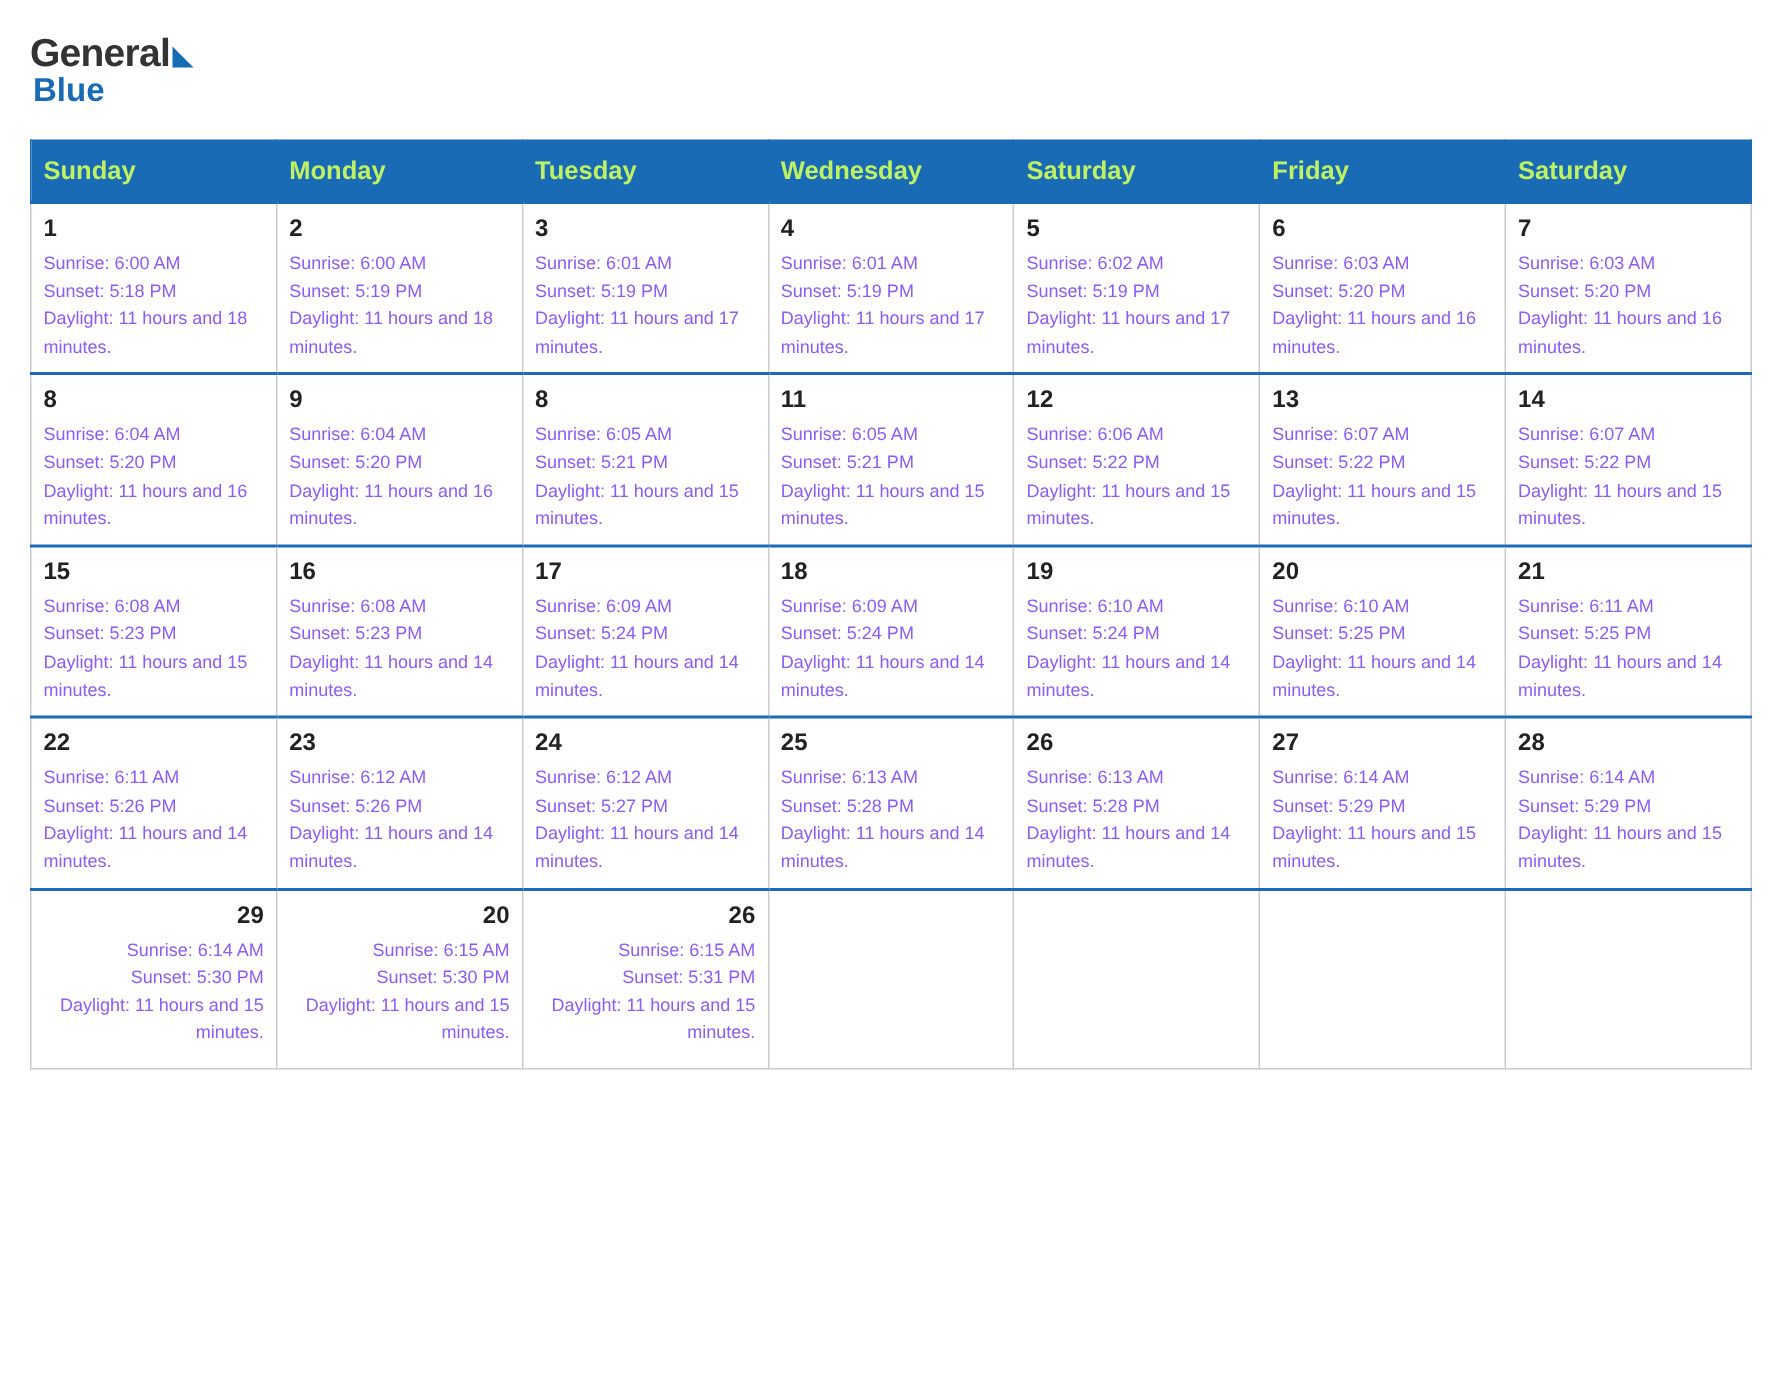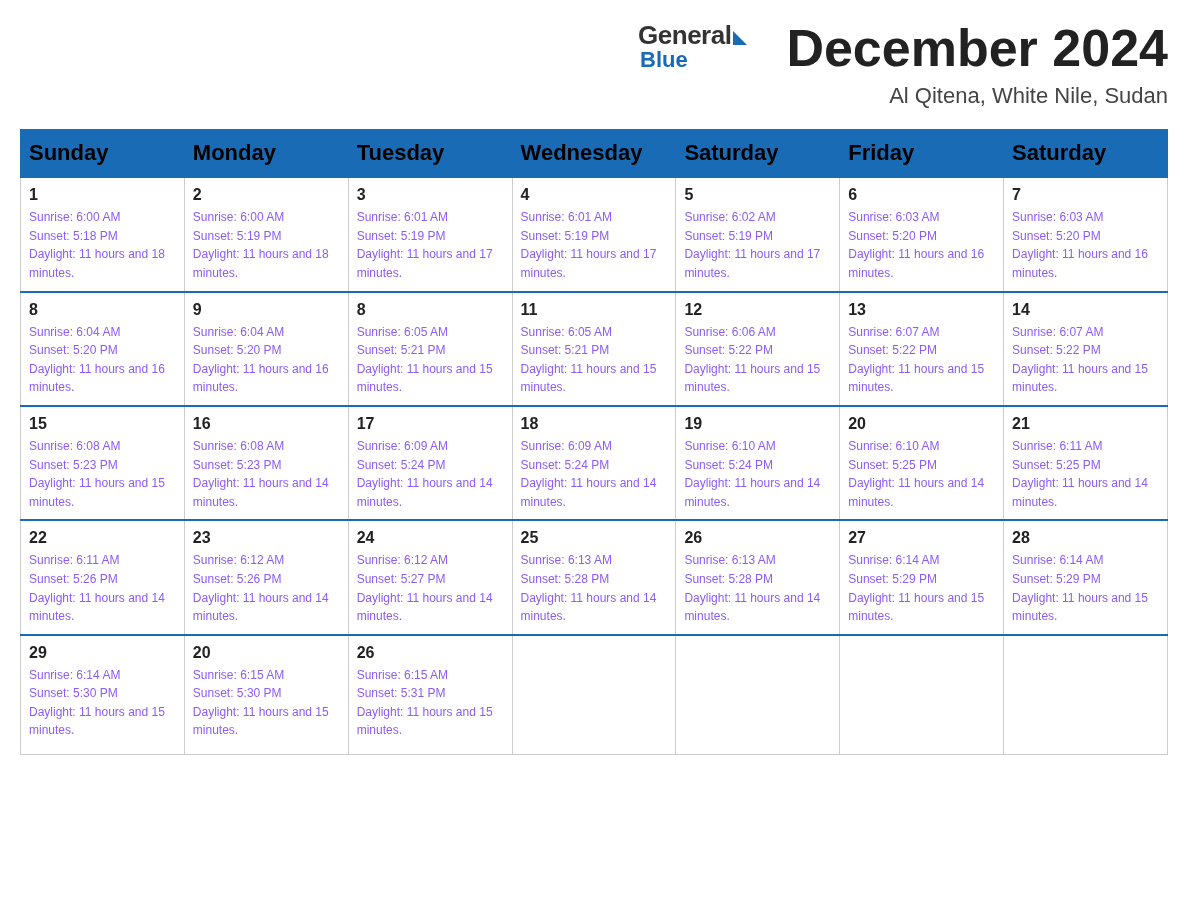--- a/index.html
+++ b/index.html
@@ -5,21 +5,21 @@
     * { box-sizing: border-box; margin: 0; padding: 0; }
     body {
       font-family: Arial, sans-serif;
       background: #fff;
       padding: 20px;
       width: 1188px;
       min-height: 918px;
     }
     .header-area {
       display: flex;
-      justify-content: flex-end;
+      justify-content: space-between;
       align-items: flex-start;
       margin-bottom: 20px;
       gap: 39px;
     }
     .logo {
       display: flex;
       flex-direction: column;
       align-items: flex-start;
     }
     .logo-top {
@@ -62,22 +62,22 @@
       color: #444;
       margin-top: 6px;
     }
     table {
       width: 100%;
       border-collapse: collapse;
       table-layout: fixed;
     }
     thead tr th {
       background: #1a6bb5;
-      color: #000000;
-      font-size: 22px;
+      color: #bef264;
+      font-size: 17px;
       font-weight: bold;
       padding: 10px 8px;
       text-align: left;
       border: 1px solid #1a6bb5;
     }
     tbody tr td {
       vertical-align: top;
       padding: 8px 8px;
       border: 1px solid #ccc;
       border-top: 2px solid #1a6bb5;
@@ -93,36 +93,33 @@
       display: block;
       margin-bottom: 4px;
     }
     .day-info {
       font-size: 12px;
       color: #8b5cf6;
       line-height: 1.55;
     }
     tbody tr:last-child td {
       height: 120px;
+      text-align: right;
     }
   </style>
 </head>
 <body>
 
 <div class="header-area">
   <div class="logo">
     <div class="logo-top">
       <span class="logo-general">General</span>
       <div class="logo-arrow"></div>
     </div>
     <span class="logo-blue">Blue</span>
-  </div>
-  <div class="title-area">
-    <div class="month-title">December 2024</div>
-    <div class="location-title">Al Qitena, White Nile, Sudan</div>
   </div>
 </div>
 
 <table>
   <thead>
     <tr>
     <th>Sunday</th>
         <th>Monday</th>
         <th>Tuesday</th>
         <th>Wednesday</th>

